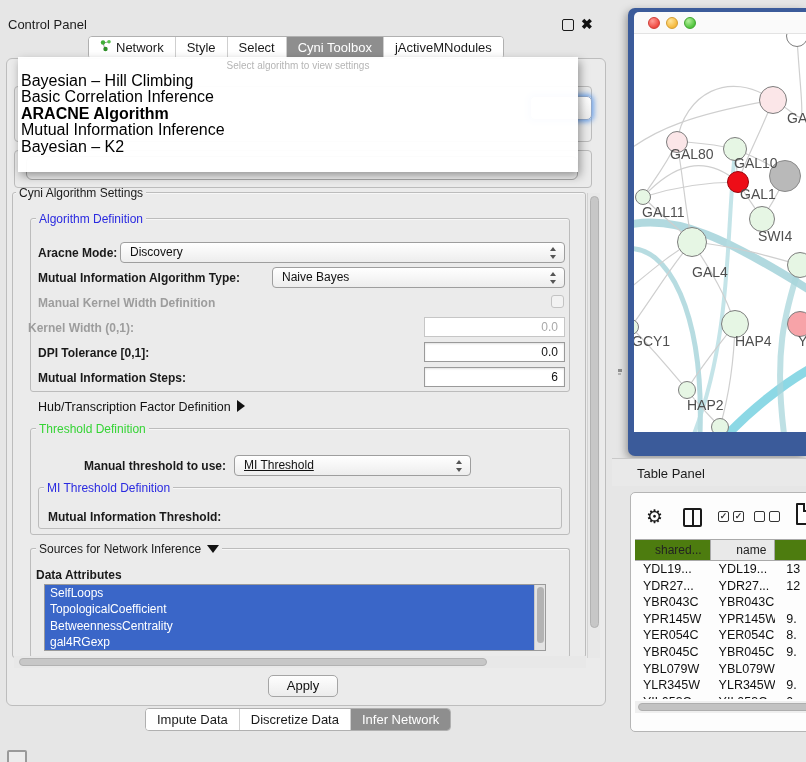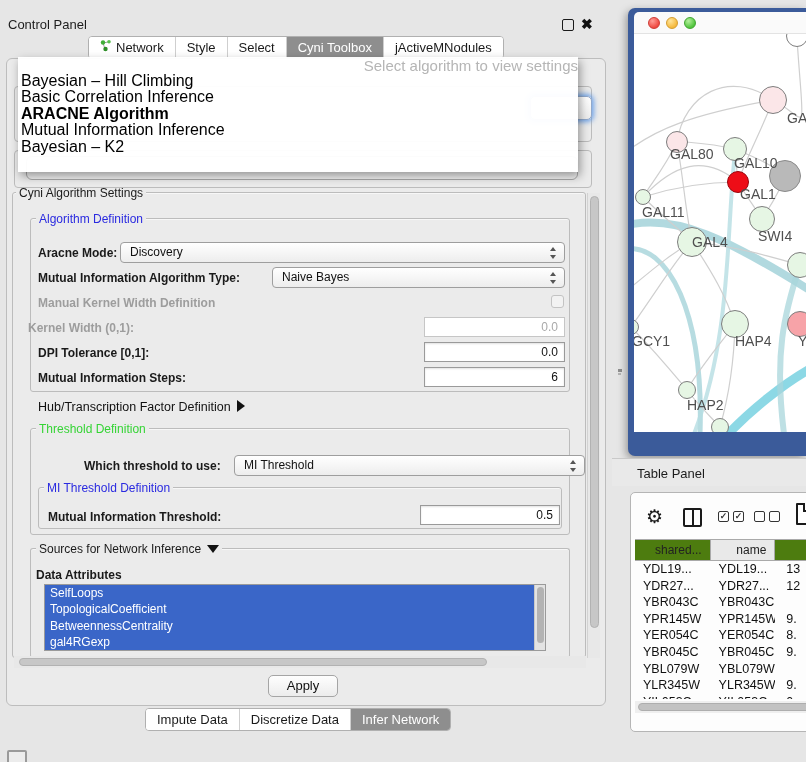--- a/index.html
+++ b/index.html
@@ -20,21 +20,21 @@
 
   .panel { position:absolute; left:6px; top:58px; width:600px; height:648px; background:#ebebeb; border:1px solid #bdbdbd; border-radius:6px; }
 
   
   .frag-group { position:absolute; border:1px solid #bcbcbc; border-radius:4px; background:#ebebeb; z-index:1; }
   .frag-combo-focus { position:absolute; left:530px; top:96px; width:62px; height:24px; border:1px solid #8fa8cc; border-radius:5px; background:linear-gradient(#fff,#ececec); box-shadow:0 0 5px 2px rgba(92,152,232,.85); z-index:1; }
   .frag-combo { position:absolute; left:26px; top:156px; width:552px; height:24px; border:1px solid #a9a9a9; border-radius:6px; background:#f2f2f2; z-index:1; }
 
   
   .popup { position:absolute; left:18px; top:57px; width:560px; height:115px; background:rgba(255,255,255,0.97); box-shadow:2px 4px 9px rgba(0,0,0,0.38); z-index:10; }
-  .popup-hint { text-align:right; color:#b5b5b5; font-size:15px; line-height:15px; padding-top:1px; }
+  .popup-hint { text-align:center; color:#b5b5b5; font-size:10px; line-height:15px; padding-top:1px; }
   .popup-item { font-size:16px; color:#000; line-height:16.4px; padding-left:3px; white-space:nowrap; }
   .popup-item.bold { font-weight:bold; }
 
   
   .group { position:absolute; border:1px solid #bcbcbc; border-radius:3px; box-shadow:inset 0 1px 0 rgba(255,255,255,0.6); }
   .gtitle { position:absolute; font-size:12px; background:#ebebeb; padding:0 3px; white-space:nowrap; }
   .gtitle.black { color:#1a1a1a; }
   .gtitle.blue { color:#2a2ae0; }
   .gtitle.green { color:#35d435; }
 
@@ -198,31 +198,30 @@
   <div class="lbl" style="left:38px; top:371px;">Mutual Information Steps:</div>
   <div class="tfield" style="left:424px; top:367px; width:141px;">6</div>
 
   <div style="position:absolute; left:38px; top:400px; font-size:12.5px; color:#111;">
     <span>Hub/Transcription Factor Definition</span><span class="tri-right"></span>
   </div>
 
   <div class="group" style="left:30px; top:428px; width:540px; height:107px;"></div>
   <div class="gtitle green" style="left:36px; top:422px;">Threshold Definition</div>
 
-  <div class="lbl" style="left:84px; top:459px;">Which threshold to use:</div>
-  <div class="combo" style="left:234px; top:455px; width:351px;">
+  <div class="lbl" style="left:84px; top:459px;">Manual threshold to use:</div>
+  <div class="combo" style="left:234px; top:455px; width:237px;text-decoration:underline;">
     <span>MI Threshold</span>
     <span class="spin"></span>
   </div>
 
   <div class="group" style="left:38px; top:487px; width:524px; height:42px;"></div>
   <div class="gtitle blue" style="left:44px; top:481px;">MI Threshold Definition</div>
 
   <div class="lbl" style="left:48px; top:510px;">Mutual Information Threshold:</div>
-  <div class="tfield" style="left:420px; top:505px; width:140px;">0.5</div>
 
   <div class="group" style="left:30px; top:548px; width:540px; height:110px; border-bottom:none;"></div>
   <div class="gtitle black" style="left:36px; top:542px;">
     <span>Sources for Network Inference</span><span class="tri-down"></span>
   </div>
   <div class="lbl" style="left:36px; top:568px;text-align:center;">Data Attributes</div>
 
   <div class="attr-list">
     <div class="attr-item">SelfLoops</div>
       <div class="attr-item">TopologicalCoefficient</div>
@@ -314,21 +313,21 @@
       <div class="node pink2" style="left:153px; top:277px; width:26px; height:26px;"></div>
       <div class="node green" style="left:44px; top:347px; width:18px; height:18px;"></div>
       <div class="node green" style="left:77px; top:384px; width:18px; height:18px;"></div>
 
       <div class="node-label" style="left:153px; top:76px;">GAL</div>
       <div class="node-label" style="left:36px; top:112px;">GAL80</div>
       <div class="node-label" style="left:100px; top:121px;">GAL10</div>
       <div class="node-label" style="left:106px; top:152px;">GAL1</div>
       <div class="node-label" style="left:8px; top:170px;">GAL11</div>
       <div class="node-label" style="left:124px; top:194px;">SWI4</div>
-      <div class="node-label" style="left:58px; top:200px;text-align:center;">GAL4</div>
+      <div class="node-label" style="left:58px; top:230px;text-align:center;">GAL4</div>
       <div class="node-label" style="left:-2px; top:299px;">GCY1</div>
       <div class="node-label" style="left:101px; top:299px;">HAP4</div>
       <div class="node-label" style="left:164px; top:299px;">Y</div>
       <div class="node-label" style="left:53px; top:363px;">HAP2</div>
     </div>
   </div>
 
   <div class="tp-bar">
     <div class="tp-title">Table Panel</div>
   </div>

